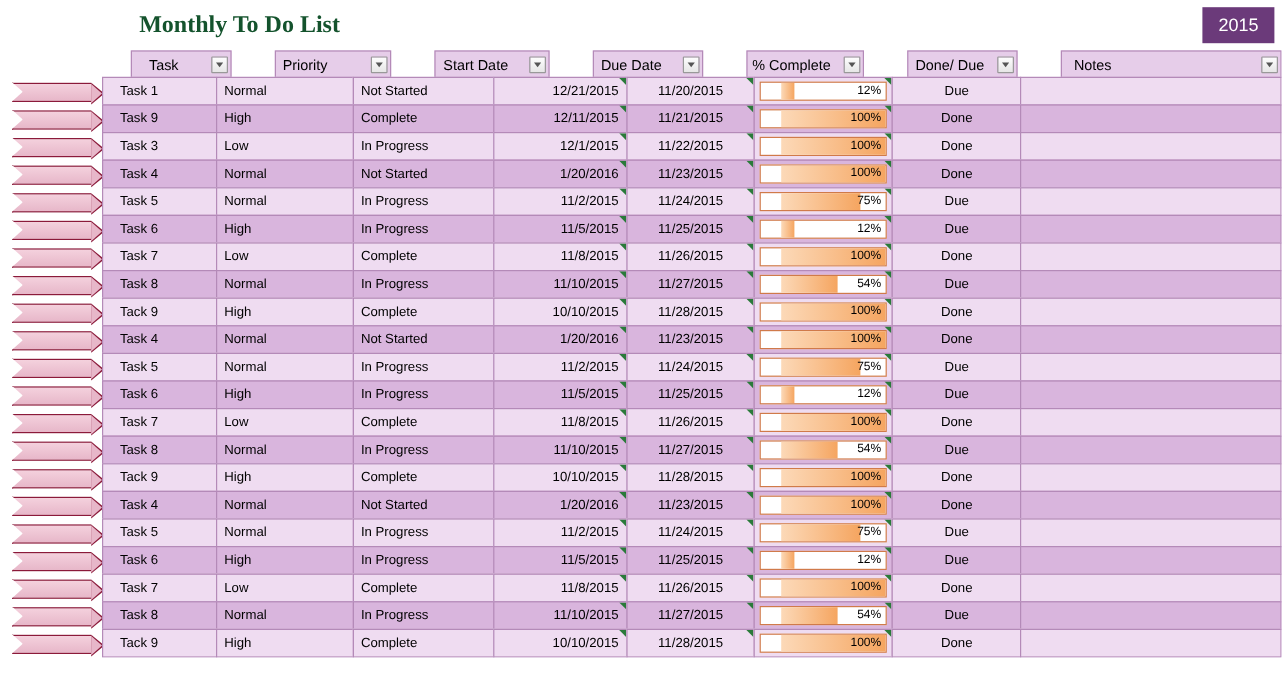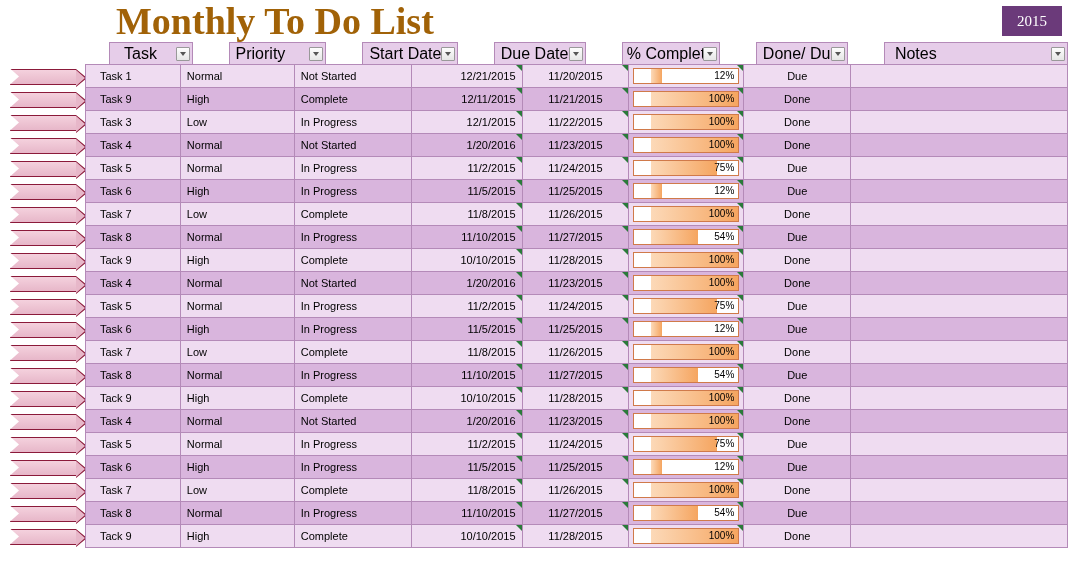--- a/index.html
+++ b/index.html
@@ -18,36 +18,35 @@
     display: flex;
     align-items: center;
     height: 42px;
   }
   .header-spacer {
     width: 86px;
   }
   .title {
     font-family: "Times New Roman", serif;
     font-weight: bold;
-    font-size: 38px;
-    color: #a16207;
+    font-size: 20px;
+    color: #14532d;
     padding-left: 30px;
     flex: 1;
   }
   .year-badge {
     width: 60px;
     height: 30px;
     background: #6b3a7a;
     color: #fff;
     font-size: 15px;
     display: flex;
     align-items: center;
     justify-content: center;
     margin-right: 6px;
-    font-family: Liberation Serif, serif;
   }
   .grid {
     display: block;
   }
   .row {
     display: flex;
     height: 23px;
     align-items: stretch;
   }
   .arrow-cell {
@@ -104,21 +103,21 @@
     margin-left: -1px;
     margin-top: -1px;
   }
   .row.header-cells .cell {
     background: #e6cde9;
     font-weight: normal;
     color: #000;
     border-top-width: 1px;
     margin-top: 0;
     justify-content: flex-start;
-    font-size: 16px;
+    font-size: 12px;
     margin-left: 36px;
   }
   .row.odd .cell { background: #efdcf1; }
   .row.even .cell { background: #d9b5dd; }
   .c-task     { width: 96px; padding-left: 14px;}
   .c-priority { width: 115px; }
   .c-status   { width: 118px; }
   .c-start    { width: 112px; justify-content: flex-end;}
   .c-due      { width: 108px; justify-content: center;}
   .c-pct      { width: 116px; padding: 0 4px; position: relative;}

